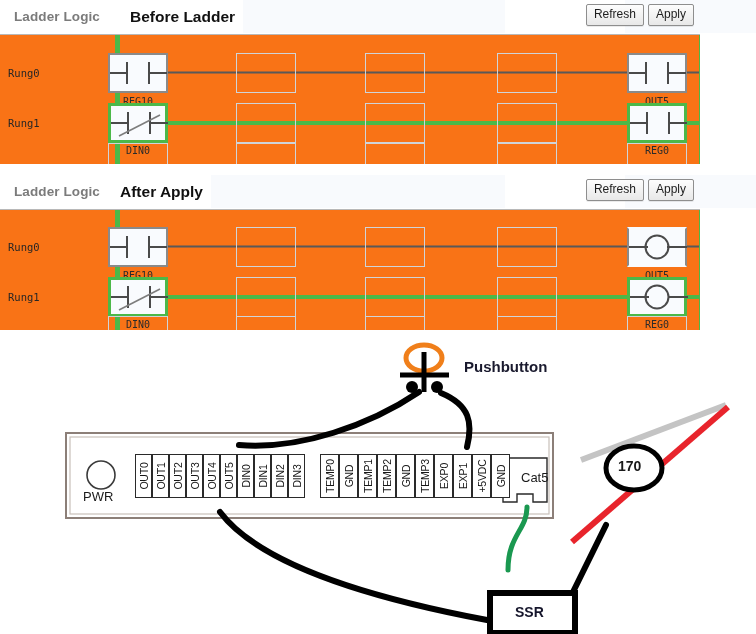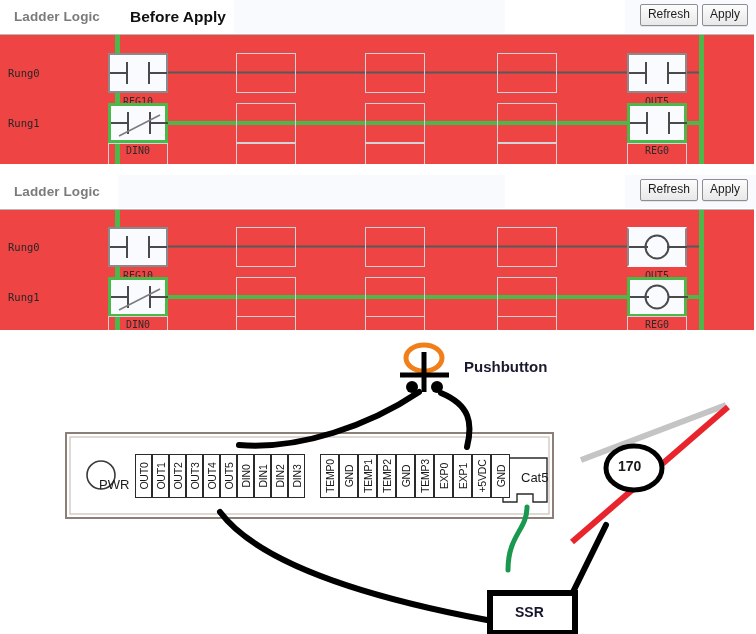--- a/index.html
+++ b/index.html
@@ -8,21 +8,21 @@
     width:756px;height:634px;
     background:#ffffff;
     font-family:"Liberation Sans", sans-serif;
     overflow:hidden;
     position:relative;
   }
   .root{position:relative;width:756px;height:634px;}
 
   
   .ladder-panel{
-    position:absolute;left:0;width:754px;
+    position:absolute;left:0;width:700px;
     background:#ffffff;
   }
   .panel-tabbar{
     position:relative;height:34px;
     background:#ffffff;
     border-bottom:1px solid #b8b8b8;
   }
   .tab-strip{
     position:absolute;left:0;top:0;height:33px;width:756px;
   }
@@ -53,21 +53,21 @@
     border:1px solid #8e8e8e;
     border-radius:2px;
     padding:3px 7px 4px 7px;
     line-height:1.05;
     box-shadow:0 1px 0 rgba(0,0,0,.08);
     cursor:pointer;
   }
 
   .panel-body{
     position:relative;
-    background:#ef4444;
+    background:#f97316;
     overflow:hidden;
   }
   
   .rail{
     position:absolute;width:5px;background:#4cb849;top:0;bottom:0;
   }
   .rail-left{left:115px;}
   .rail-right{left:699px;}
 
   .rung-label{
@@ -167,21 +167,21 @@
 
   <div class="ladder-panel" id="panel0" style="top:0px;height:163px;">
     <div class="panel-tabbar">
       <div class="tab-strip">
         <div class="tab-bg" style="left:122px;width:280px;"></div>
         <div class="tab-bg" style="left:505px;width:120px;background:#ffffff;"></div>
         <div class="tab-bg" style="left:402px;width:103px;"></div>
         <div class="tab-bg" style="left:625px;width:131px;"></div>
       </div>
       <div class="tab-title tab-label-ladder" style="left:6px;">Ladder Logic</div>
-      <div class="tab-title tab-label-state" style="left:122px;">Before Apply</div>
+      <div class="tab-title tab-label-state" style="left:122px;">Before Ladder</div>
       <div class="panel-buttons">
         <button class="btn">Refresh</button>
         <button class="btn">Apply</button>
       </div>
     </div>
     <div class="panel-body" style="height:129px;">
       <div class="rail rail-left"></div>
       <div class="rail rail-right"></div>
 
       <div class="rung-label" style="top:38px;">Rung0</div>
@@ -237,20 +237,21 @@
 
   <div class="ladder-panel" id="panel1" style="top:175px;height:156px;">
     <div class="panel-tabbar">
       <div class="tab-strip">
         <div class="tab-bg" style="left:118px;width:287px;"></div>
         <div class="tab-bg" style="left:505px;width:120px;background:#ffffff;"></div>
         <div class="tab-bg" style="left:405px;width:100px;"></div>
         <div class="tab-bg" style="left:625px;width:131px;"></div>
       </div>
       <div class="tab-title tab-label-ladder" style="left:6px;">Ladder Logic</div>
+      <div class="tab-title tab-label-state" style="left:112px;">After Apply</div>
       <div class="panel-buttons">
         <button class="btn">Refresh</button>
         <button class="btn">Apply</button>
       </div>
     </div>
     <div class="panel-body" style="height:122px;">
       <div class="rail rail-left"></div>
       <div class="rail rail-right"></div>
 
       <div class="rung-label" style="top:37px;">Rung0</div>
@@ -393,19 +394,19 @@
         <span>EXP1</span>
       </div>
     <div class="term" style="left:472px;top:124px;width:19px;height:44px;">
         <span>+5VDC</span>
       </div>
     <div class="term" style="left:491px;top:124px;width:19px;height:44px;">
         <span>GND</span>
       </div>
 
     <div class="hw-text lbl-pushbutton" style="left:464px;top:28px;">Pushbutton</div>
-    <div class="hw-text lbl-pwr" style="left:83px;top:147px;margin-left:16px;">PWR</div>
+    <div class="hw-text lbl-pwr" style="left:83px;top:159px;">PWR</div>
     <div class="hw-text lbl-cat5" style="left:521px;top:140px;">Cat5</div>
     <div class="hw-text lbl-ssr" style="left:515px;top:274px;text-align:center;">SSR</div>
     <div class="hw-text lbl-120" style="left:618px;top:128px;">170</div>
   </div>
 
 </div>
 
 </body></html>

